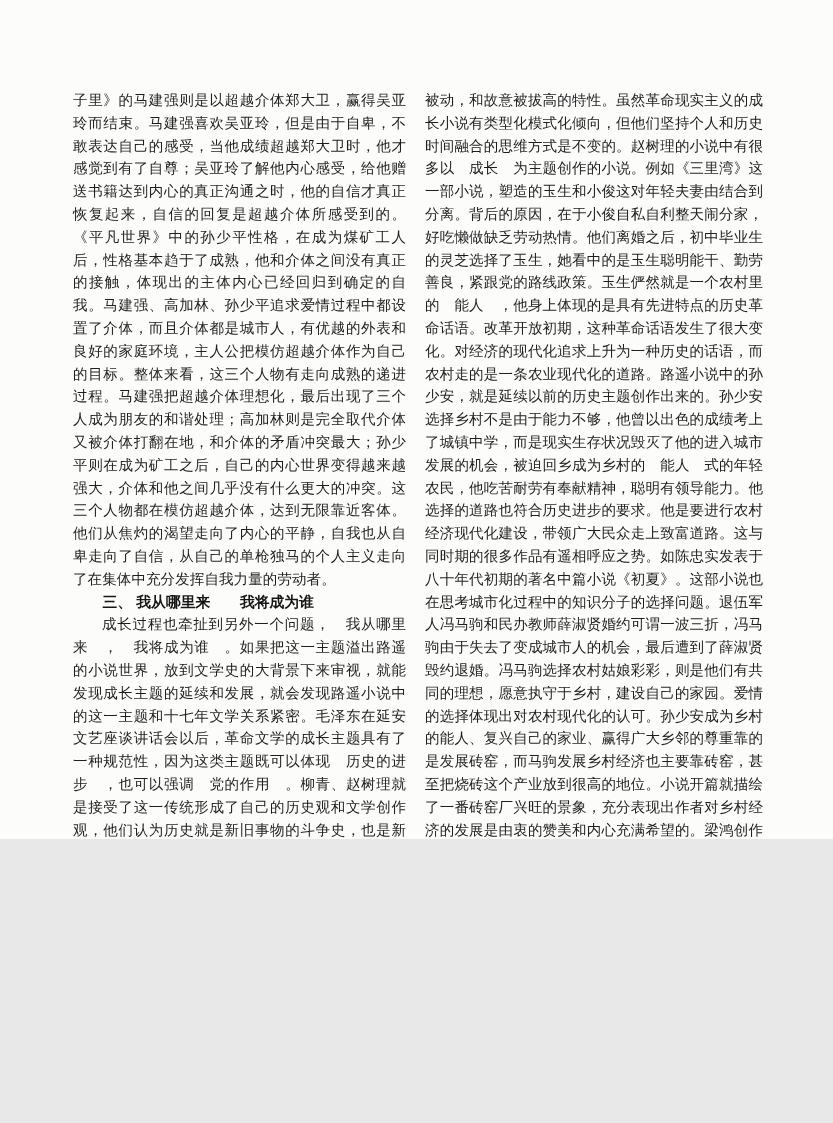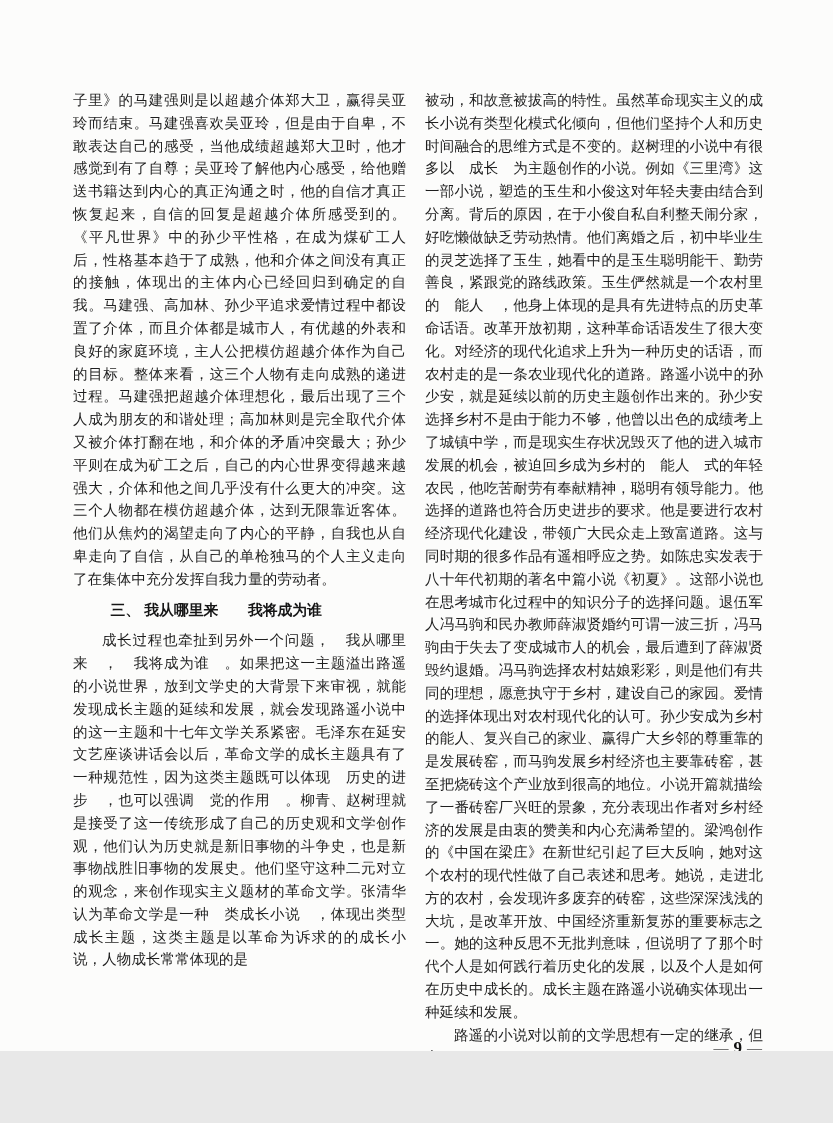--- a/index.html
+++ b/index.html
@@ -3,21 +3,21 @@
 <meta charset="utf-8">
 <style>
   html, body {
     margin: 0;
     padding: 0;
     background: #e8e8e8;
   }
   .page {
     position: relative;
     width: 833px;
-    height: 1051px;
+    height: 839px;
     margin: 0 auto;
     background: #fcfcfb;
     overflow: hidden;
     font-family: "Liberation Serif", "DejaVu Serif", serif;
     color: #1e1e1e;
   }
   .text-columns {
     position: absolute;
     left: 73px;
     top: 89px;
@@ -35,21 +35,21 @@
     font-size: 14.5px;
     line-height: 22.8px;
     text-align: justify;
     text-justify: inter-ideograph;
     letter-spacing: 0.1px;
   }
   .col p.indent {
     text-indent: 2em;
   }
   .col h3.section-heading {
-    margin: 8px;
+    margin: 0;
     font-family: "Liberation Sans", "DejaVu Sans", sans-serif;
     font-weight: bold;
     font-size: 14.8px;
     line-height: 22.8px;
     text-indent: 2em;
     color: #161616;
   }
   .page-footer {
     position: absolute;
     top: 1036px;

